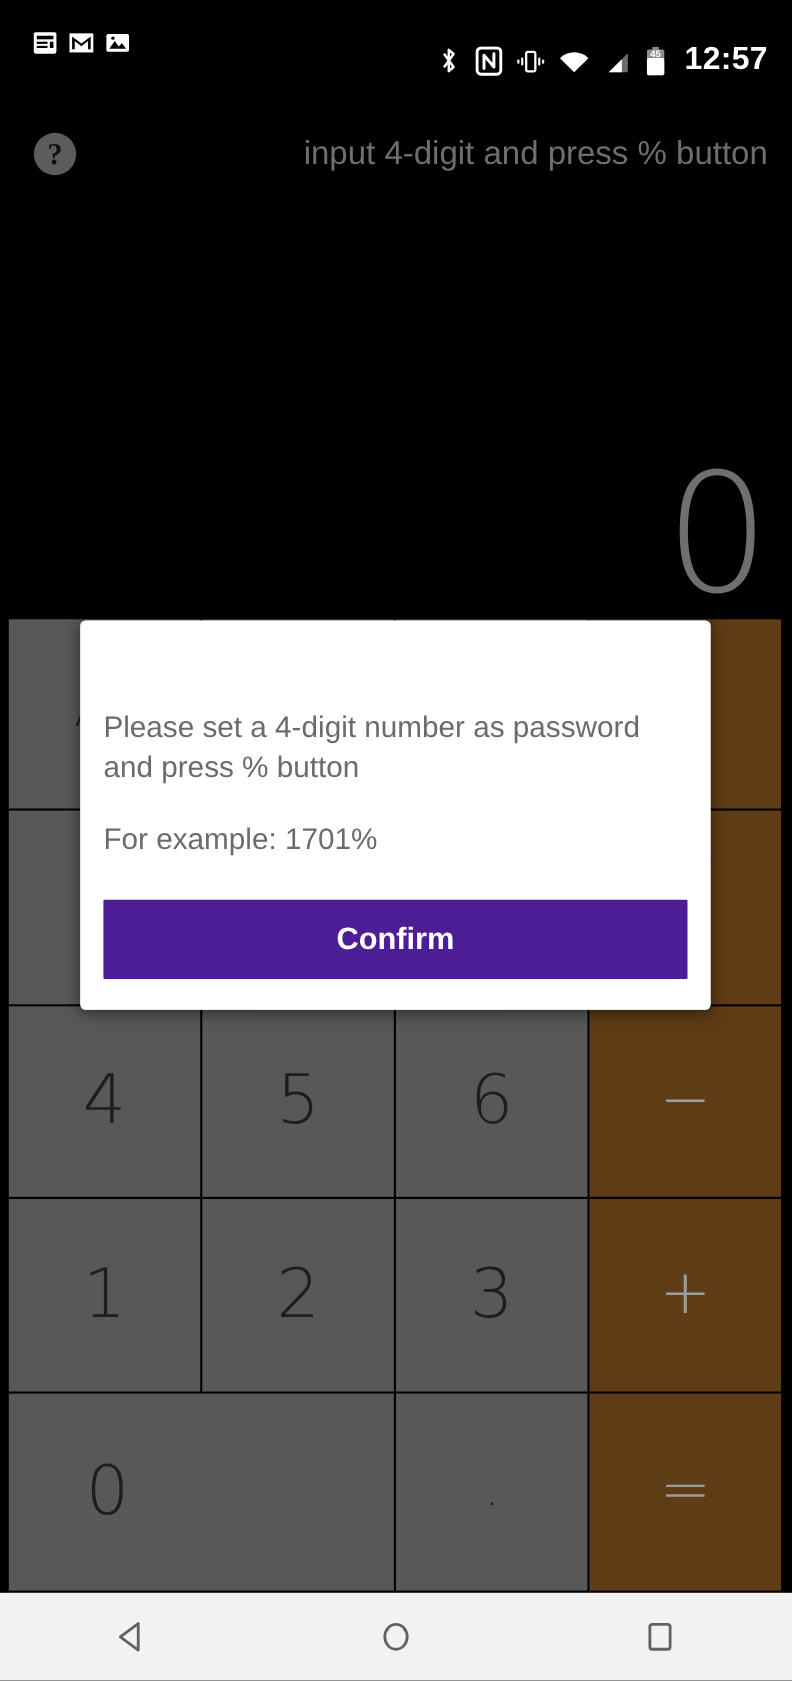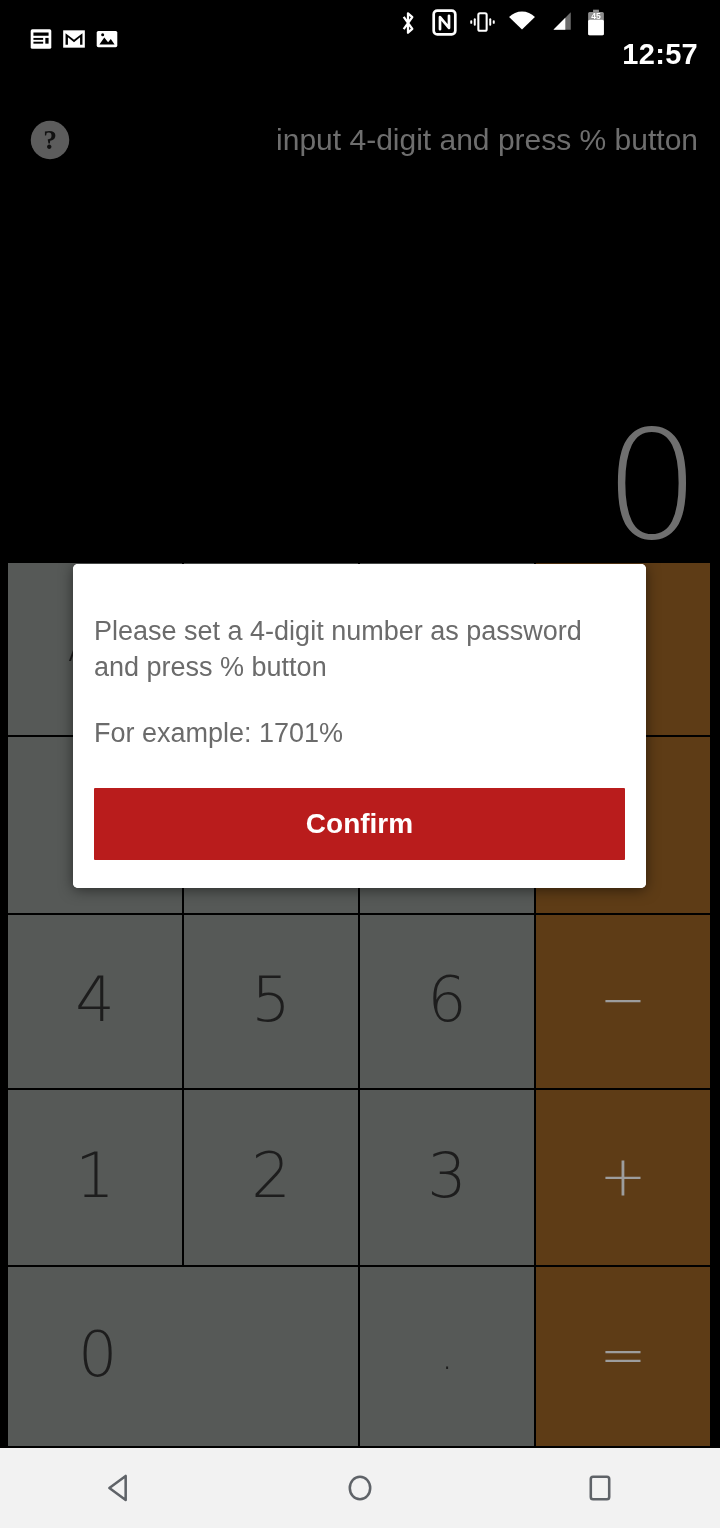--- a/index.html
+++ b/index.html
@@ -10,21 +10,21 @@
     -webkit-font-smoothing:antialiased;
   }
 
   
   #status-bar{
     position:absolute; left:0; top:0; width:720px; height:78px;
     background:#000; display:flex; align-items:center;
     padding:0 22px 0 28px;
   }
   #status-left{ display:flex; align-items:center; gap:7px; }
-  #status-right{ margin-left:auto; display:flex; align-items:flex-start; gap:12px; }
+  #status-right{ margin-left:auto; display:flex; align-items:flex-end; gap:12px; }
   .sicon{ display:block; }
   #clock{
     color:#fff; font-size:29px; font-weight:700; letter-spacing:.3px;
     margin-left:4px; line-height:1;margin-top:31px;
   }
 
   
   #hint-row{
     position:absolute; left:0; top:105px; width:720px; height:70px;
     display:flex; align-items:center; padding:0 22px 0 28px;
@@ -86,31 +86,31 @@
     border-radius:5px; overflow:hidden; background:#fff;
     box-shadow:0 2px 14px rgba(0,0,0,.5);
   }
   #dialog-header{
     background:#4285f4; height:111px;
     display:flex; align-items:center; justify-content:center;
   }
   #dialog-title{
     color:#fff; font-size:31px; font-weight:700; letter-spacing:.2px;
   }
-  #dialog-body{ background:#fff; padding:50px 21px 0 21px; }
+  #dialog-body{ background:#fff; padding:80px 21px 0 21px; }
   #dialog-msg{
     color:#6b6b6b; font-size:27px; line-height:1.33; font-weight:400;
   }
   #dialog-example{
     color:#6b6b6b; font-size:27px; line-height:1.33; margin-top:30px;
   }
   #dialog-actions{ background:#fff; padding:36px 21px 28px 21px; }
   #confirm-button{
     display:block; width:100%; height:72px; border:none; cursor:pointer;
-    background:#b91c1c; color:#fff; font-size:28px; font-weight:700;
+    background:#4c1d95; color:#fff; font-size:28px; font-weight:700;
     font-family:"Liberation Sans", sans-serif; border-radius:1px;
   }
 </style>
 </head>
 <body>
 
 <div id="status-bar">
   <div id="status-left">
     <svg class="sicon" width="26" height="26" viewBox="0 0 24 24">
       <rect x="2.5" y="3" width="19" height="18" rx="1.5" fill="#fff"></rect>

